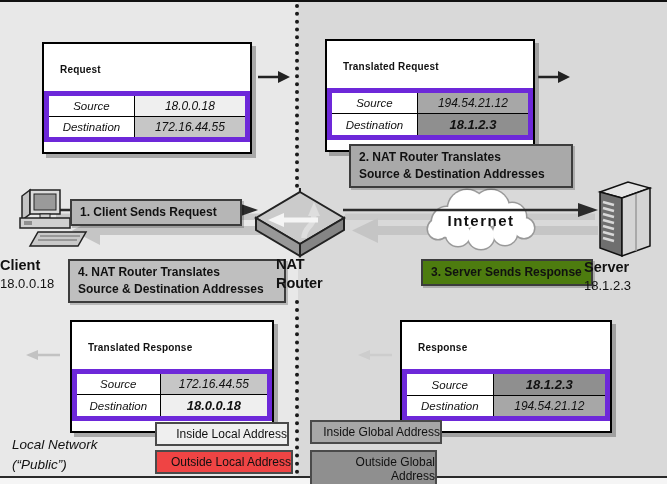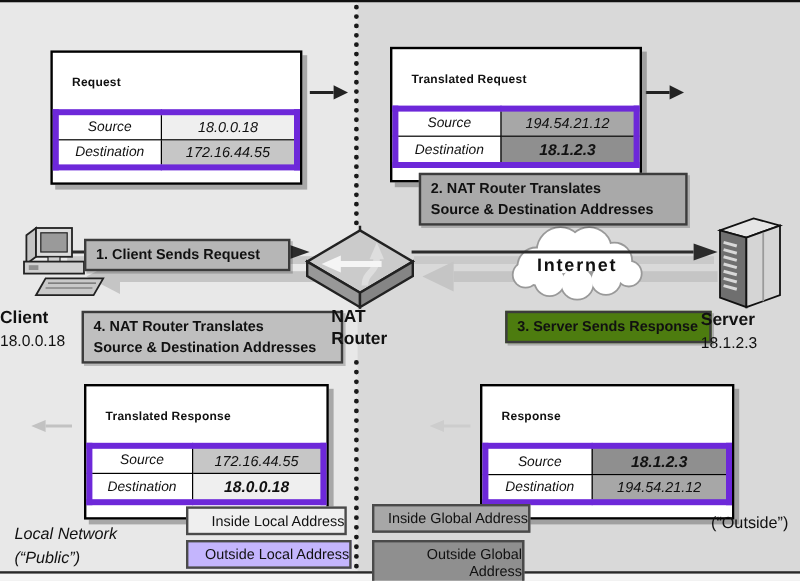--- a/index.html
+++ b/index.html
@@ -227,28 +227,27 @@
     </tbody>
       </table>
   </div>
 
   <div class="legend-box" style="left: 155px; top: 420px; width: 134px; background-color: rgb(239, 239, 239);">
     <span>Inside Local Address</span>
   </div>
   <div class="legend-box" style="left: 310px; top: 418px; width: 132px; background-color: rgb(167, 167, 167);">
     <span>Inside Global Address</span>
   </div>
-  <div class="legend-box" style="left: 155px; top: 448px; width: 138px; background-color: #c4b5fd;">
+  <div class="legend-box" style="left: 155px; top: 448px; width: 138px; background-color: #ef4444;">
     <span>Outside Local Address</span>
   </div>
   <div class="legend-box" style="left: 310px; top: 448px; width: 127px; background-color: rgb(143, 143, 143);">
     <span>Outside Global Address</span>
   </div>
 
   <div class="zone-label" style="left:12px;top:433px;font-style:italic;">
     <div>Local Network</div>
     <div>(“Public”)</div>
   </div>
   <div class="zone-label" style="right:10px;top:424px;text-align:right;">
-    <div>(“Outside”)</div>
   </div>
 
 </div>
 
 </body></html>

